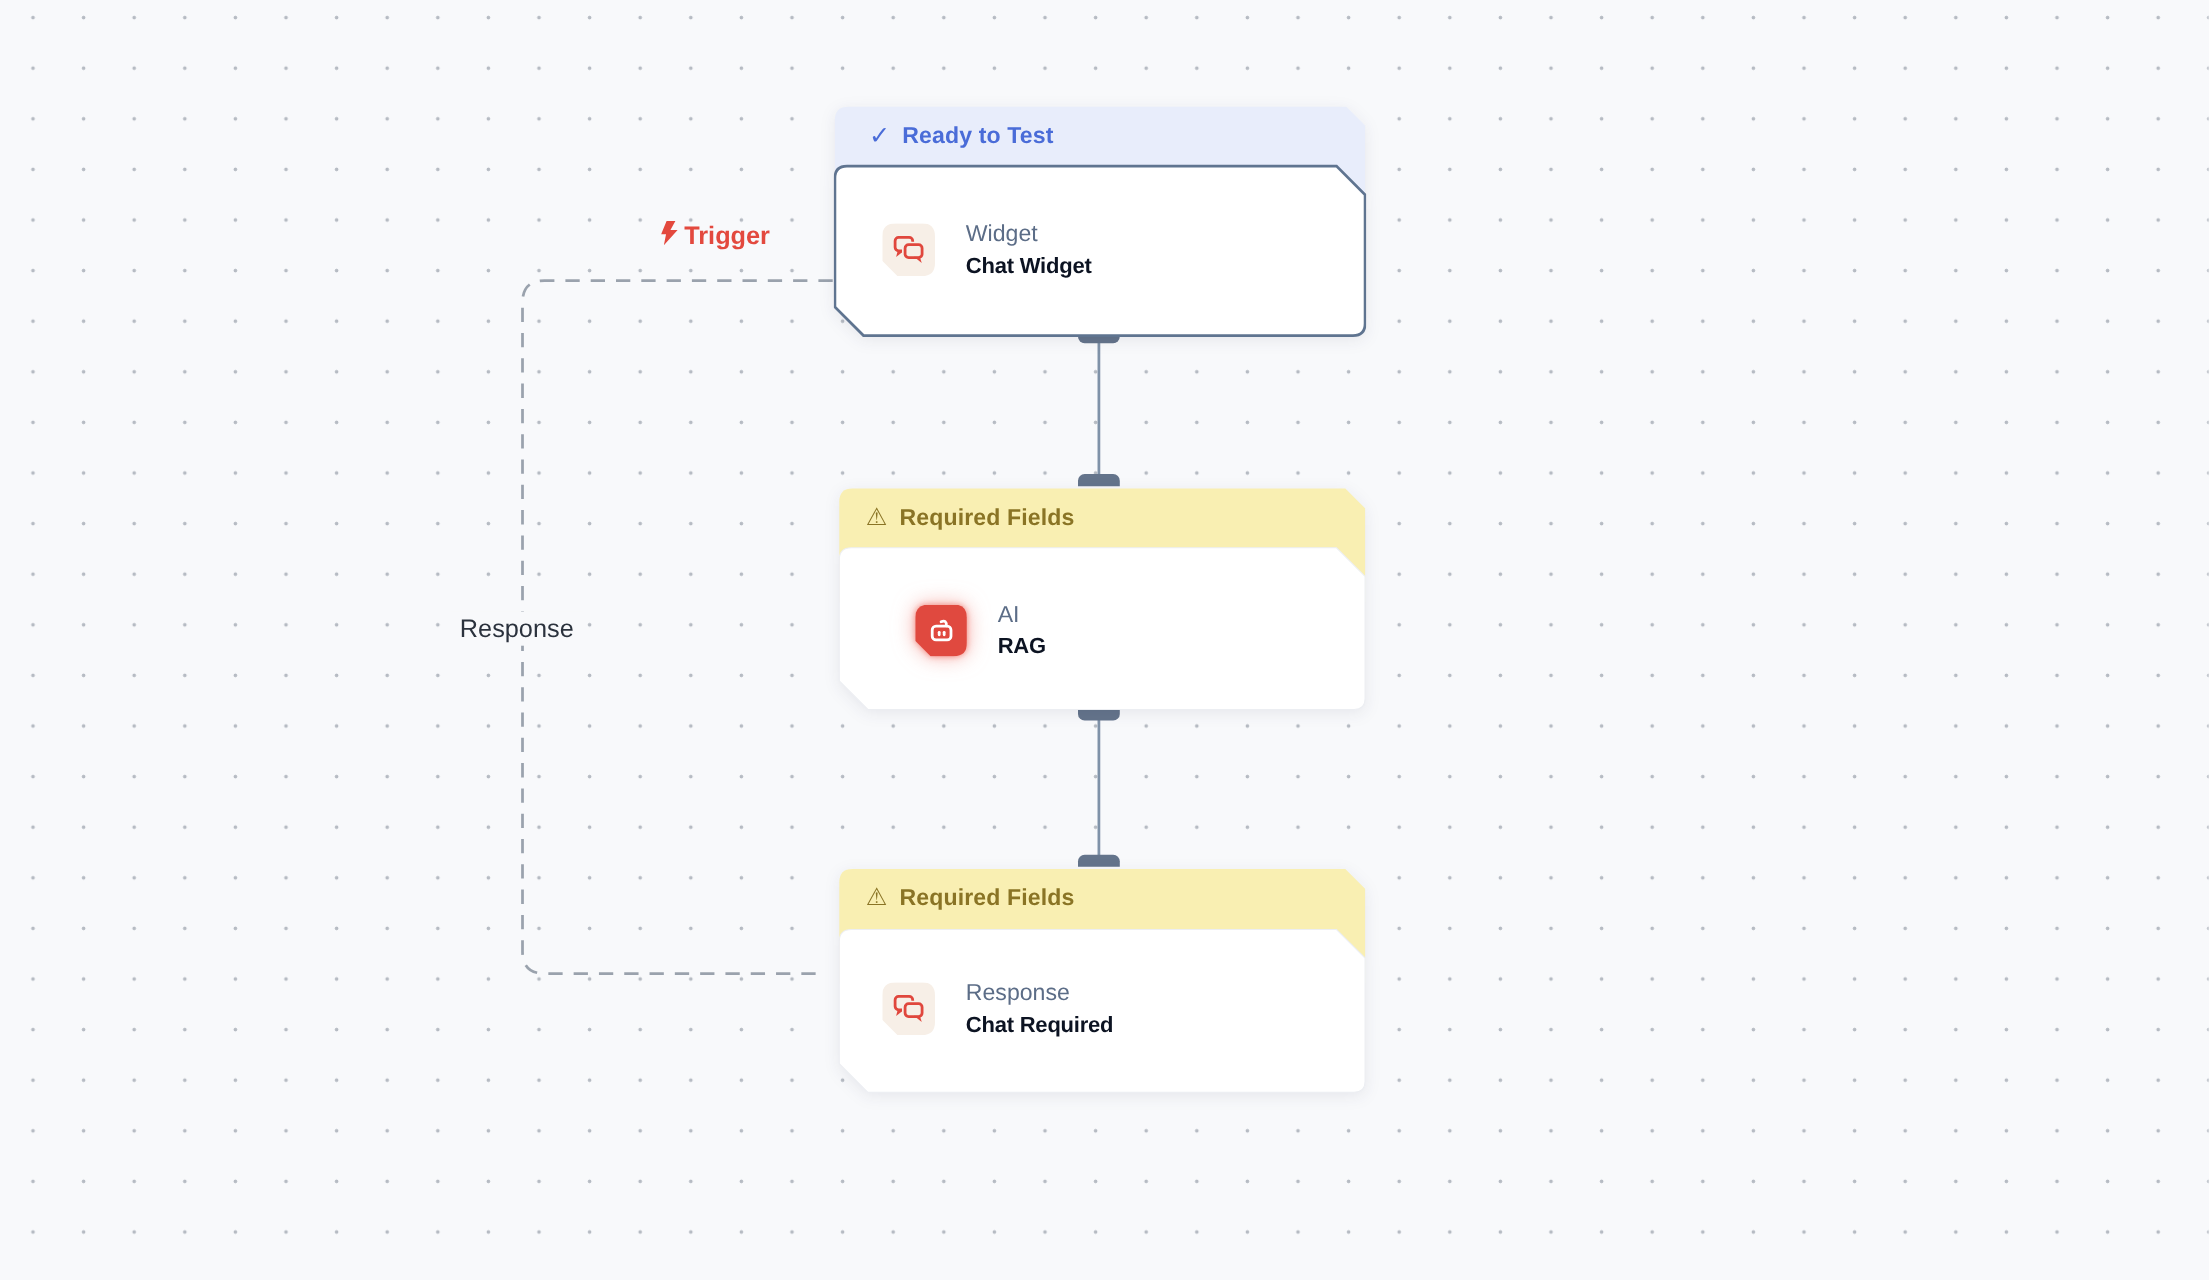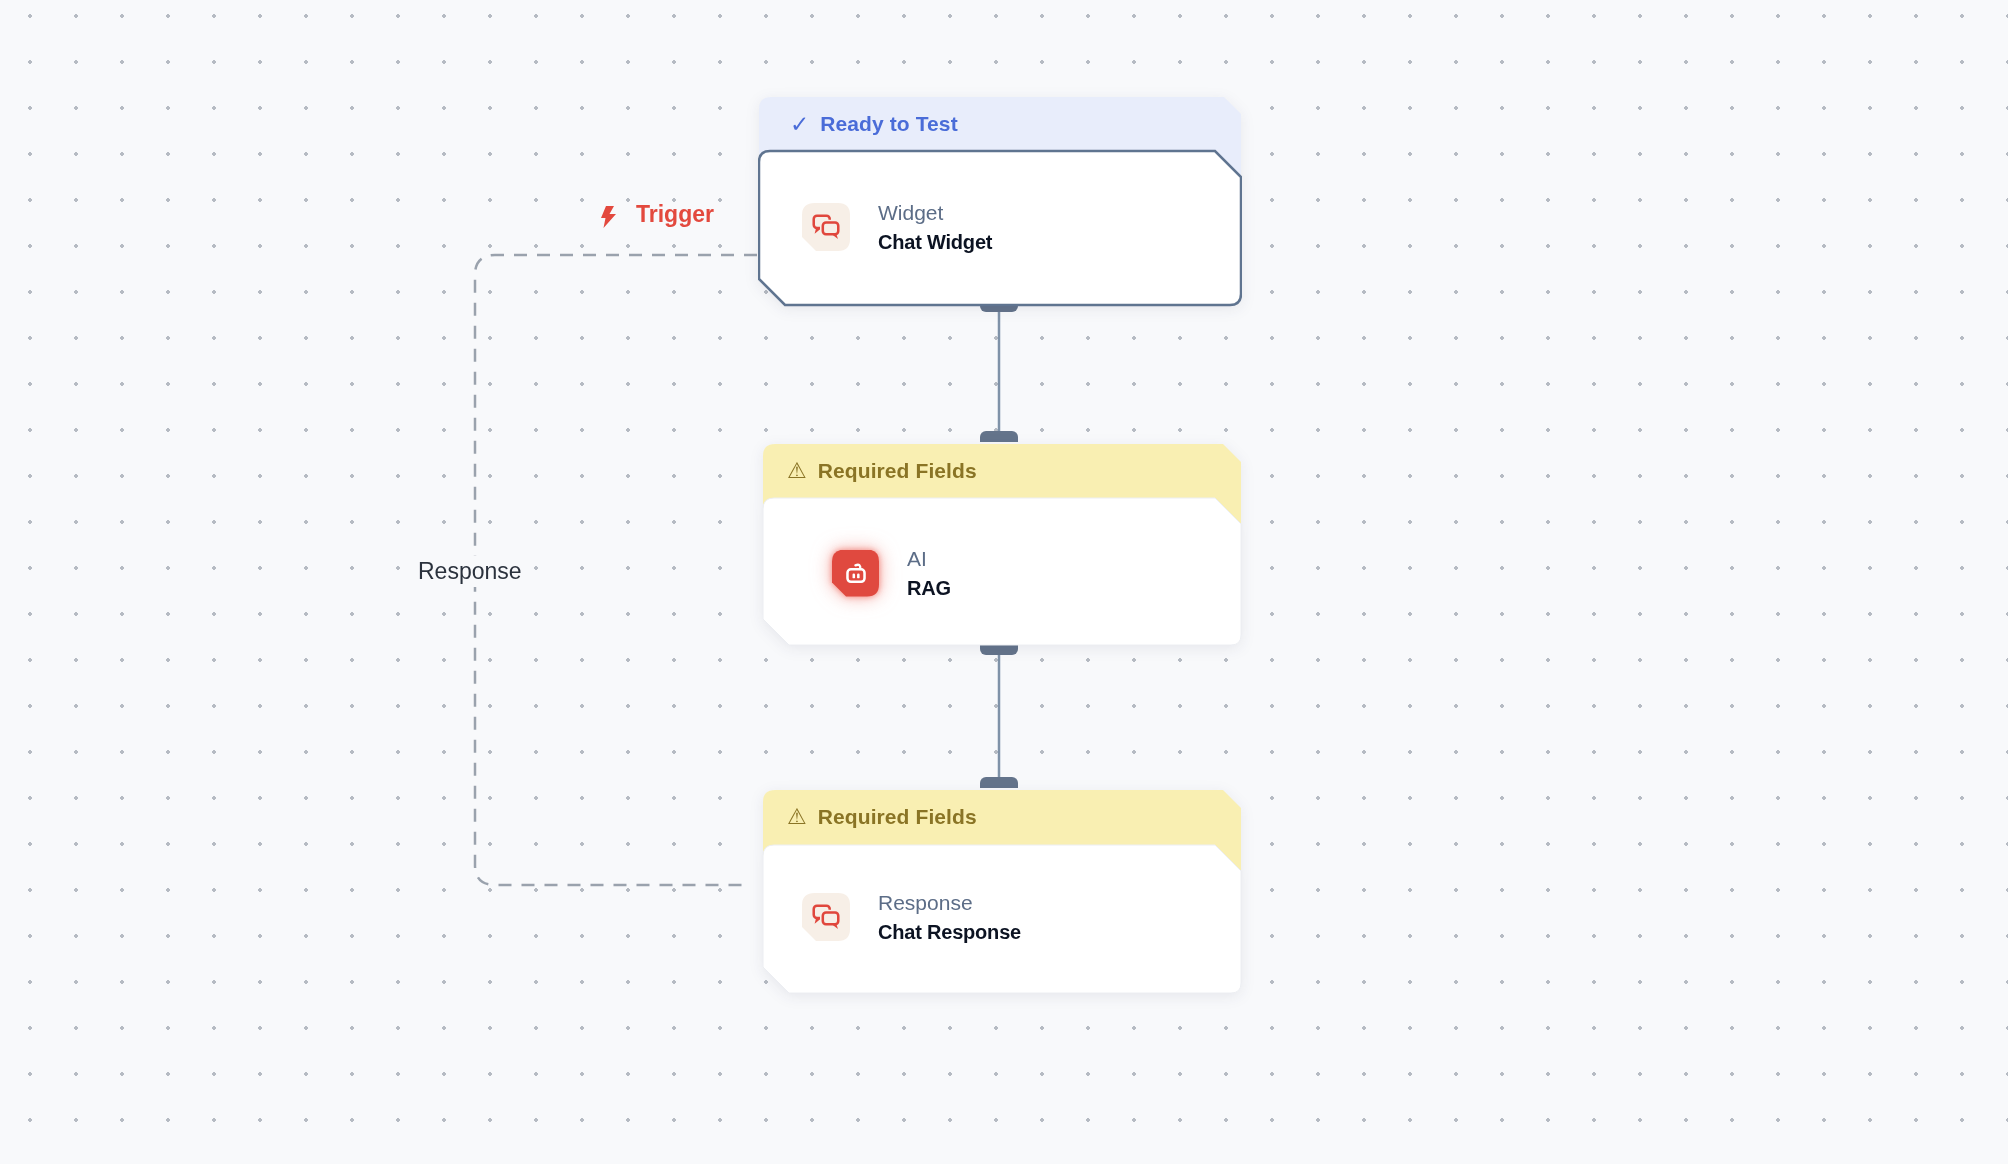--- a/index.html
+++ b/index.html
@@ -50,21 +50,21 @@
     width:47px;height:47px;flex:0 0 auto;
     filter:drop-shadow(0 0 3px rgba(240,130,120,.95)) drop-shadow(0 0 9px rgba(240,130,120,.55));
   }
 
   .texts{display:flex;flex-direction:column;}
   .category{font-size:21px;color:#5c6d87;line-height:1.1;margin-bottom:7px;}
   .title{font-size:20px;font-weight:700;color:#0c1322;line-height:1.1;letter-spacing:-.2px;}
 
   .edge-label{position:absolute;z-index:4;}
   .trigger-label{
-    left:601px;top:201px;display:flex;align-items:flex-end;gap:19px;
+    left:601px;top:201px;display:flex;align-items:flex-start;gap:5px;
     color:#e3493e;font-size:23px;font-weight:700;
   }
   .response-label{
     left:410px;top:556px;color:#2b323d;font-size:23px;
     background:#f8f9fb;padding:2px 8px;
   }
 </style>
 </head>
 <body>
 
@@ -160,18 +160,18 @@
         <svg width="32" height="32" viewBox="0 0 24 24">
           <path d="M4.5 13 L3.5 17 L8.5 13 Z" fill="#e0473d"></path>
           <rect x="2.8" y="3.6" width="12" height="9.2" rx="2.4" fill="none" stroke="#e0473d" stroke-width="1.9"></rect>
           <rect x="9.6" y="8.6" width="11.6" height="8.8" rx="2.4" fill="#f7efe7" stroke="#f7efe7" stroke-width="4.2"></rect>
           <rect x="9.6" y="8.6" width="11.6" height="8.8" rx="2.4" fill="none" stroke="#e0473d" stroke-width="1.9"></rect>
           <path d="M19.6 16.8 L21 21 L15.6 16.8 Z" fill="#e0473d"></path>
         </svg>
       </div>
       <div class="texts">
         <div class="category">Response</div>
-        <div class="title">Chat Response</div>
+        <div class="title">Chat Required</div>
       </div>
     </div>
   </div>
 
 </div>
 
 </body></html>

